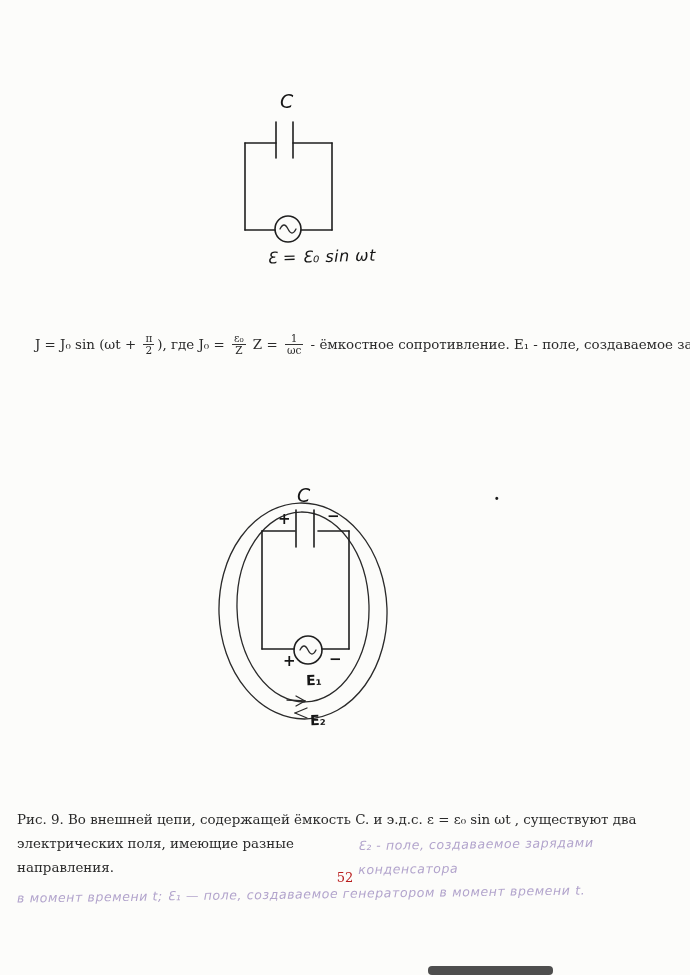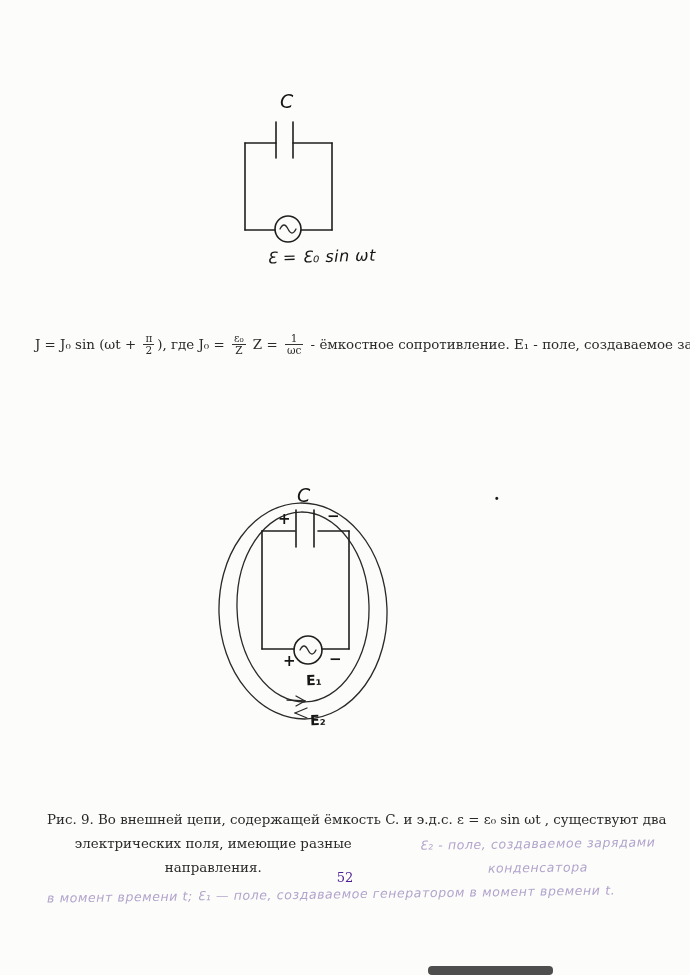--- a/index.html
+++ b/index.html
@@ -34,23 +34,23 @@
     font-size:10.5px; line-height:1.05; margin:0 3px; position:relative; top:-1px;
   }
   .frac .num { display:block; padding:0 2px; }
   .frac .den { display:block; border-top:1px solid #333; padding:0 2px; }
 
   .faint-hand {
     font-family:"DejaVu Sans", sans-serif; font-style:italic;
     color:#b2a4cc; font-size:12.5px; letter-spacing:0.6px;
     transform:rotate(-0.8deg);
   }
-  .line2-row { display:flex; align-items:baseline; gap:8px;text-align:center; }
+  .line2-row { display:flex; align-items:baseline; gap:8px; }
 
-  .page-number { width:690px; text-align:center; font-size:13px; color:#4c1d95; }
+  .page-number { width:690px; text-align:center; font-size:13px; color:#b91c1c; }
   .scan-strip {
     background:#2f2f2f; opacity:0.85; border-radius:4px;
   }
   .stray { font-size:16px; font-weight:700; color:#1a1a1a; }
 </style>
 </head>
 <body>
 
 <div class="page">
 
@@ -112,21 +112,21 @@
   </svg>
   <div class="abs hand c-label" style="left:297px; top:484px;">C</div>
   <div class="abs hand sign" style="left:278px; top:510px;">+</div>
   <div class="abs hand sign" style="left:327px; top:507px;">−</div>
   <div class="abs hand sign" style="left:283px; top:652px;">+</div>
   <div class="abs hand sign" style="left:329px; top:650px;">−</div>
   <div class="abs hand field-label" style="left:306px; top:672px;">E₁</div>
   <div class="abs hand field-label" style="left:310px; top:712px;">E₂</div>
   <div class="abs stray" style="left:494px; top:485px;">.</div>
 
-  <div class="abs caption caption9" style="left:47px; top:808px; width:640px;">
+  <div class="abs caption caption9" style="left:17px; top:808px; width:640px;">
     <div class="cap-line">Рис. 9. Во внешней цепи, содержащей ёмкость C. и э.д.с. ε = ε₀ sin ωt , существуют два</div>
     <div class="line2-row">
       <span>электрических поля, имеющие разные направления.</span>
       <span class="faint-hand">Ɛ₂ - поле, создаваемое зарядами конденсатора</span>
     </div>
     <div class="faint-hand" style="margin-top:2px;">в момент времени t;  Ɛ₁ — поле, создаваемое генератором в момент времени t.</div>
   </div>
 
   <div class="abs page-number" style="top:870px; left:0px;">52</div>
 

